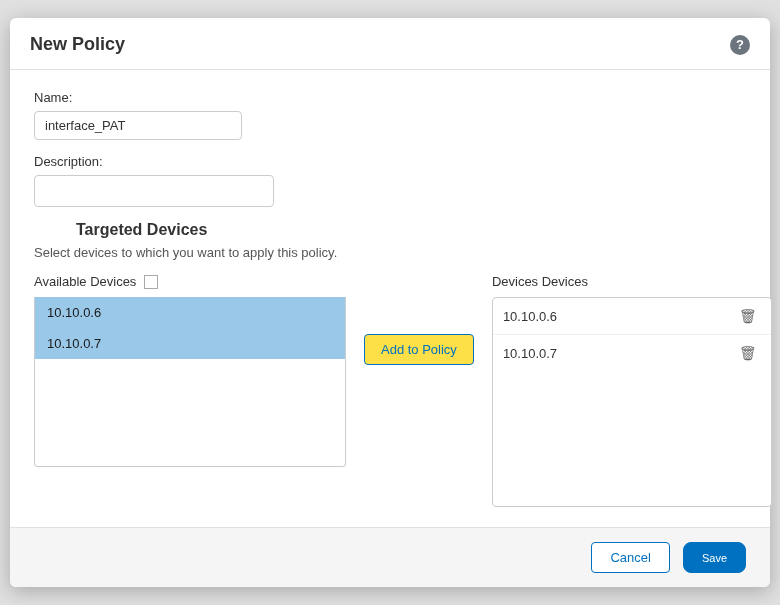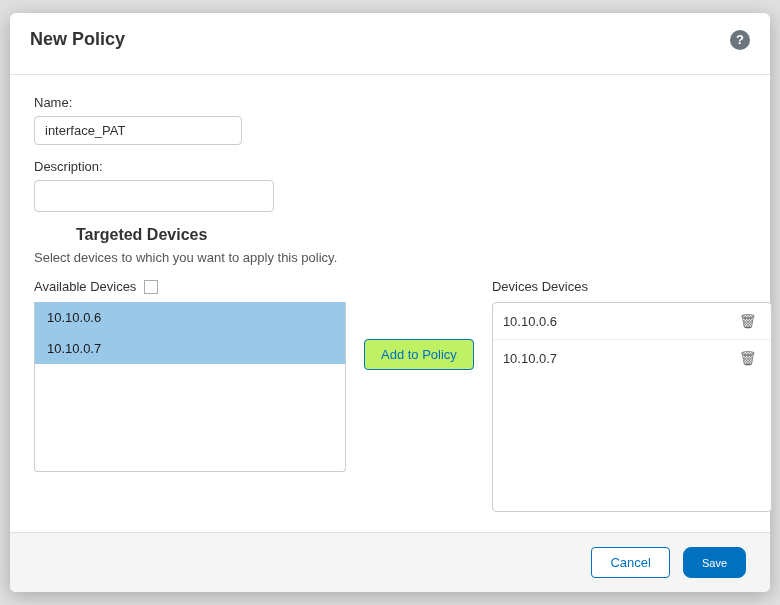--- a/index.html
+++ b/index.html
@@ -26,21 +26,21 @@
       width: 760px;
       min-height: 560px;
       display: flex;
       flex-direction: column;
     }
 
     .dialog-header {
       display: flex;
       justify-content: space-between;
       align-items: center;
-      padding: 16px 20px 24px 20px;
+      padding: 16px 20px 14px 20px;
       border-bottom: 1px solid #e0e0e0;
     }
 
     .dialog-title {
       font-size: 18px;
       font-weight: 600;
       color: #333;
     }
 
     .help-icon {
@@ -179,21 +179,21 @@
 
     .middle-actions {
       display: flex;
       flex-direction: column;
       align-items: center;
       justify-content: center;
       padding-top: 60px;
     }
 
     .add-btn {
-      background: #bef264;
+      background: #fde047;
       border: 1px solid #0070c0;
       color: #0070c0;
       border-radius: 4px;
       padding: 7px 16px;
       font-size: 13px;
       cursor: pointer;
       white-space: nowrap;
     }
 
     .selected-panel {

